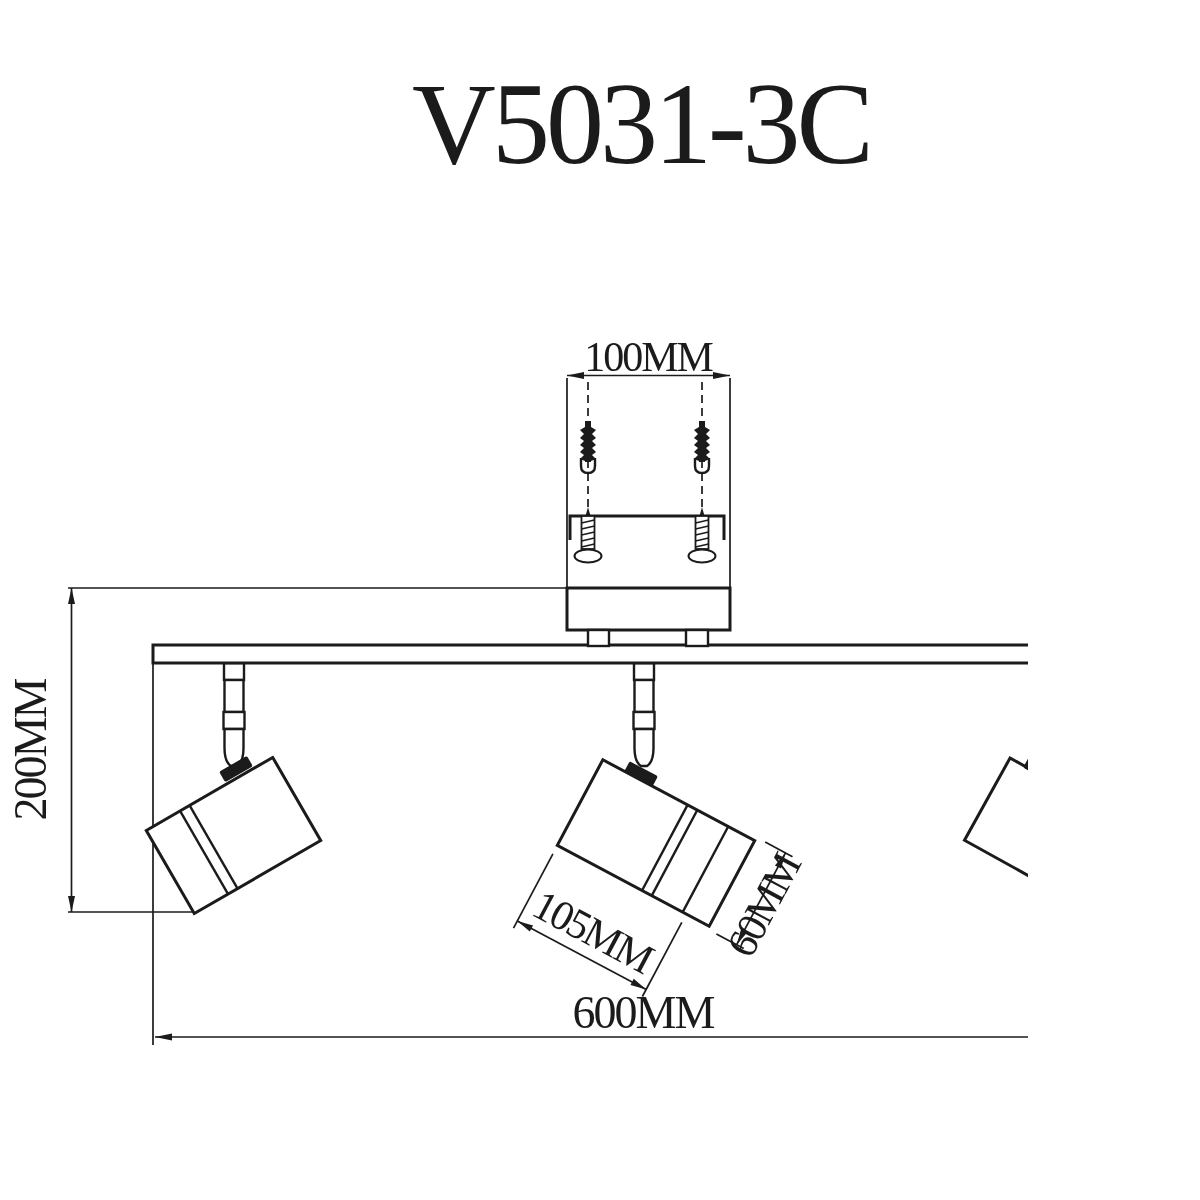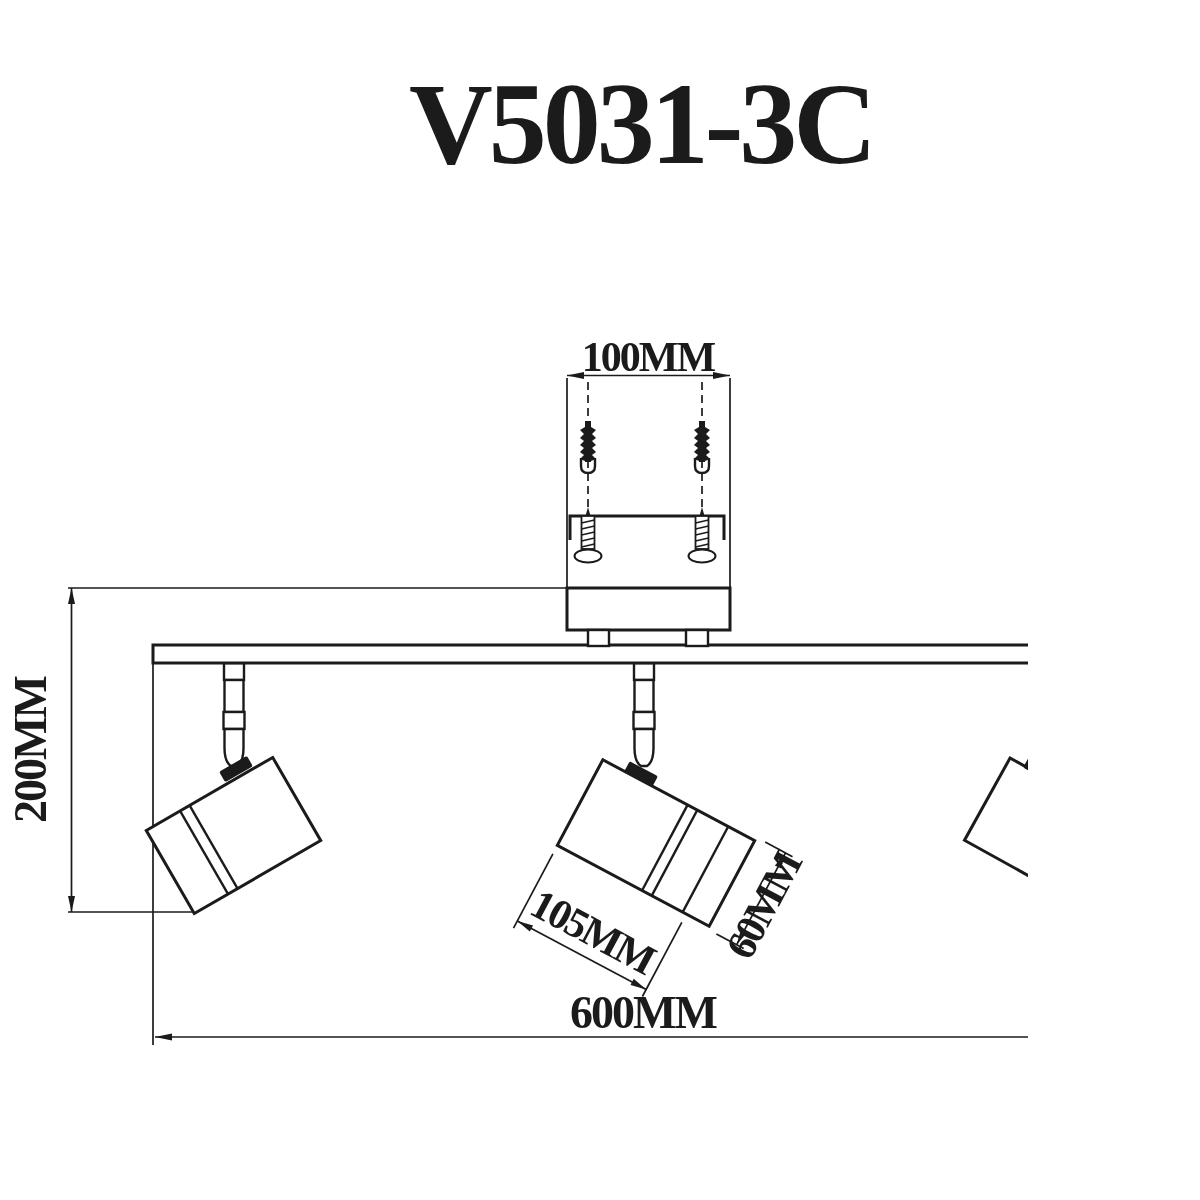--- a/index.html
+++ b/index.html
@@ -2,21 +2,20 @@
 <html><head>
 <meta charset="utf-8">
 <style>
   html, body { margin: 0; padding: 0; background: #ffffff; }
   .canvas {
     position: relative;
     width: 1028px;
     height: 1200px;
     background: #ffffff;
     overflow: hidden;
-    font-weight: bold;
   }
   svg { display: block; }
   text {
     fill: #1b1b1b;
     font-family: "Liberation Serif", "DejaVu Serif", serif;
   }
   .title-text { font-size: 116px; letter-spacing: -4px; }
   .dim-text   { font-size: 46px;  letter-spacing: -2px; }
   .dim-text-sm{ font-size: 42px;  letter-spacing: -2px; }
   .ln-thin  { stroke: #1b1b1b; stroke-width: 1.7; fill: none; }

